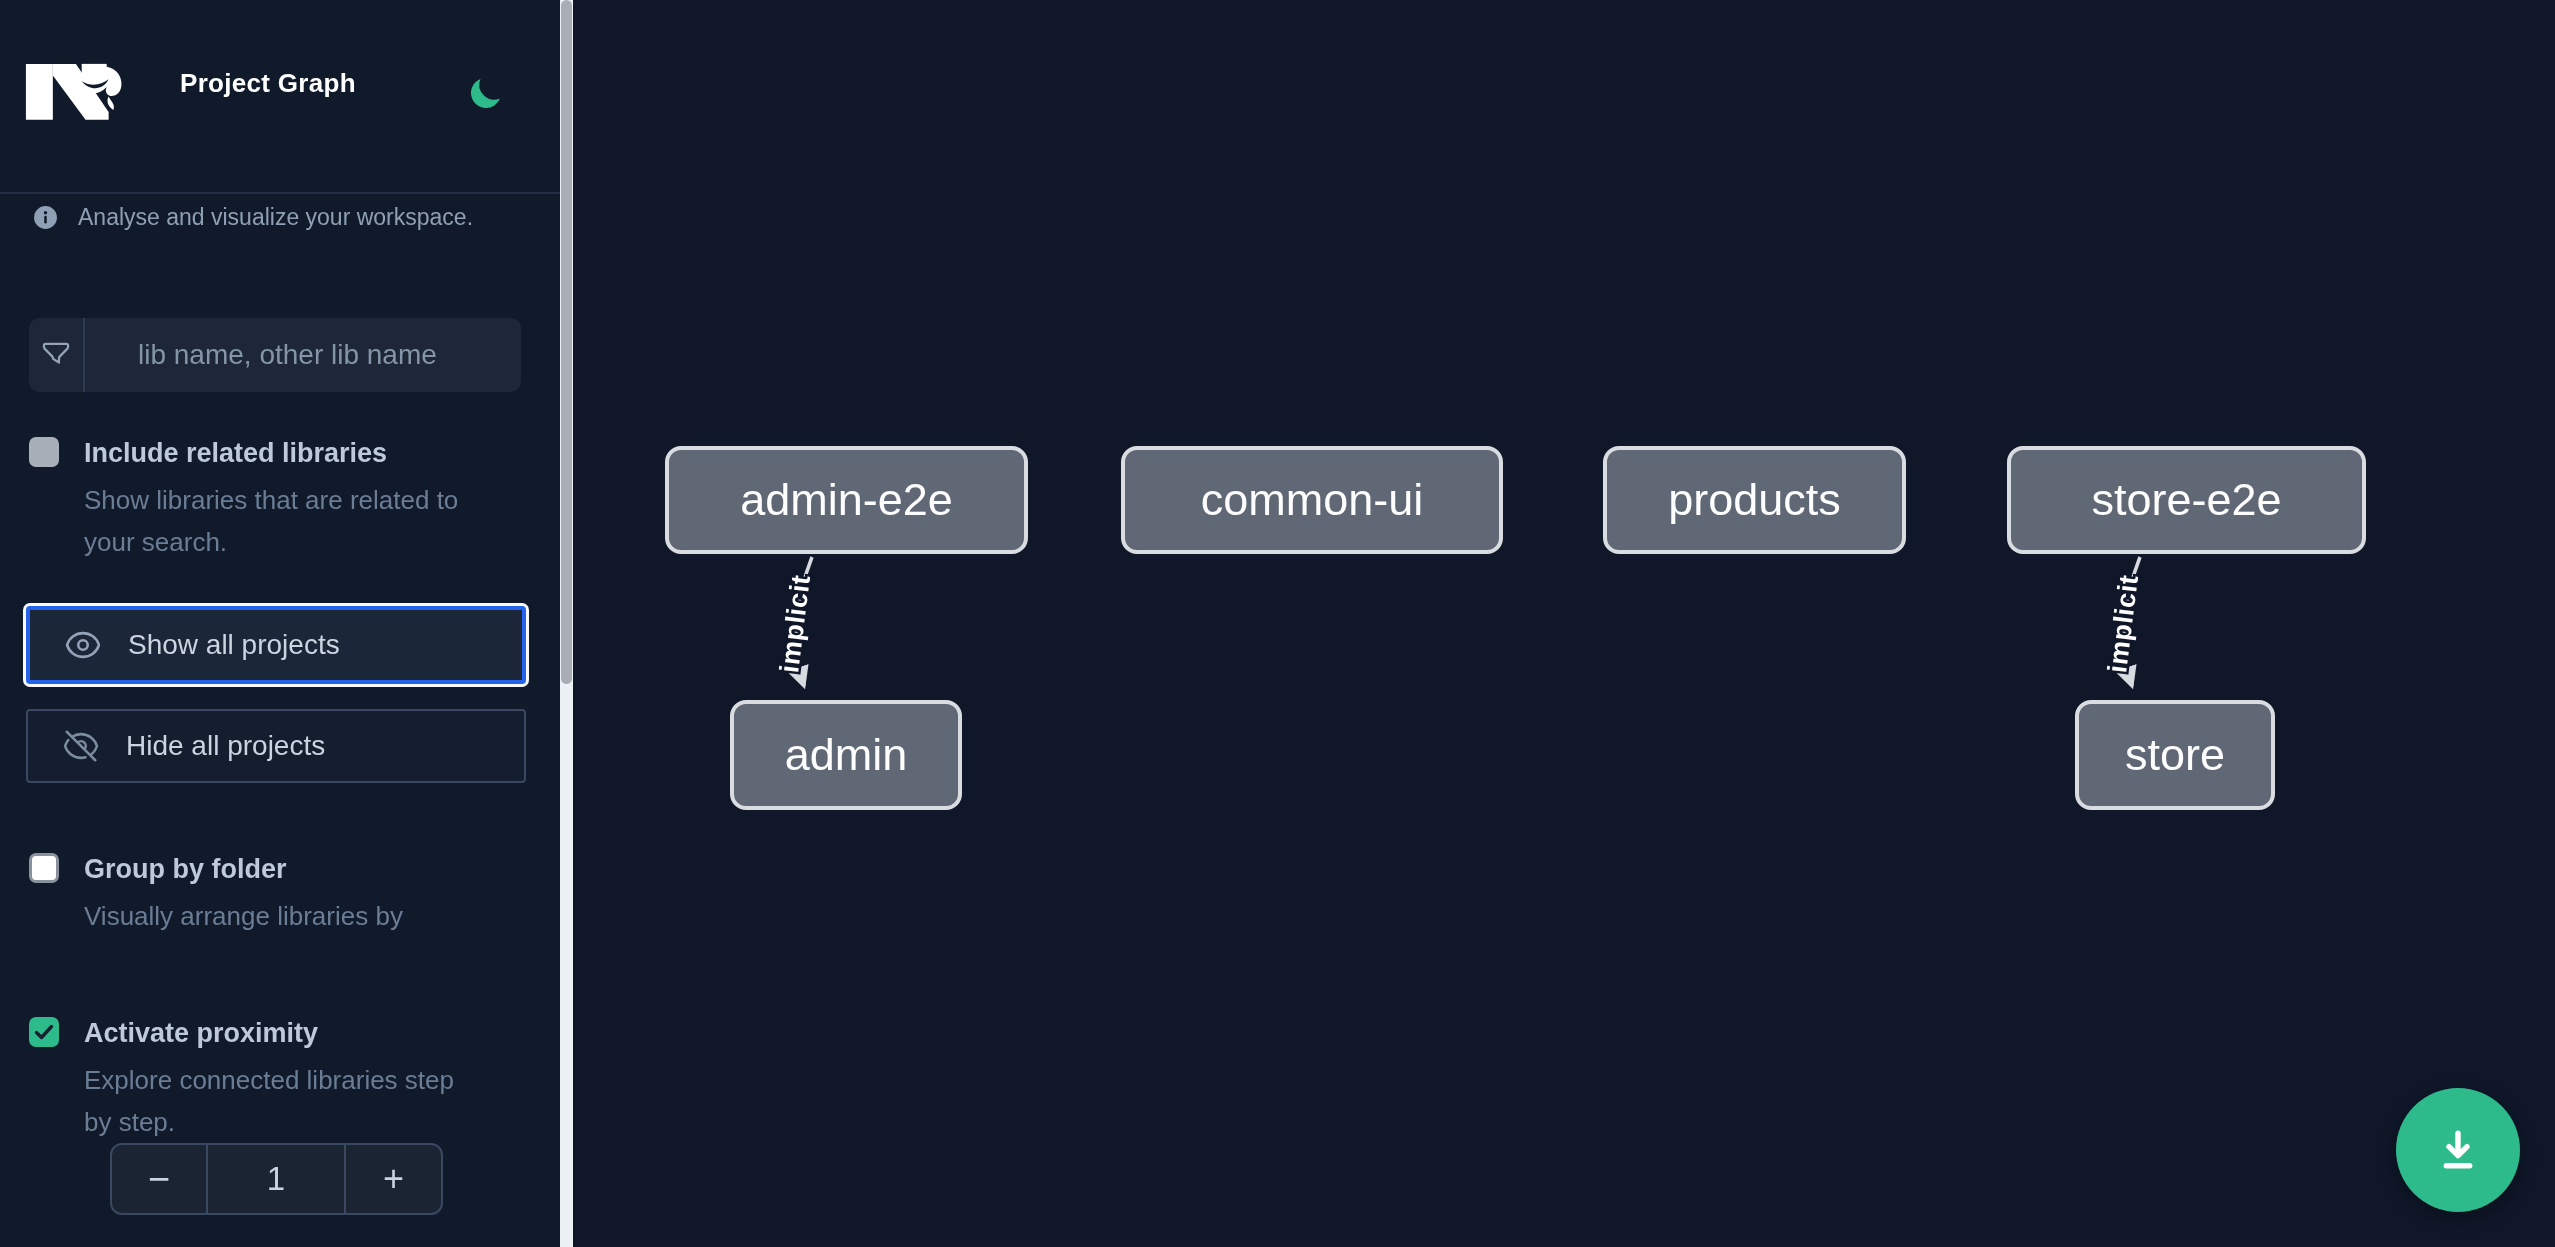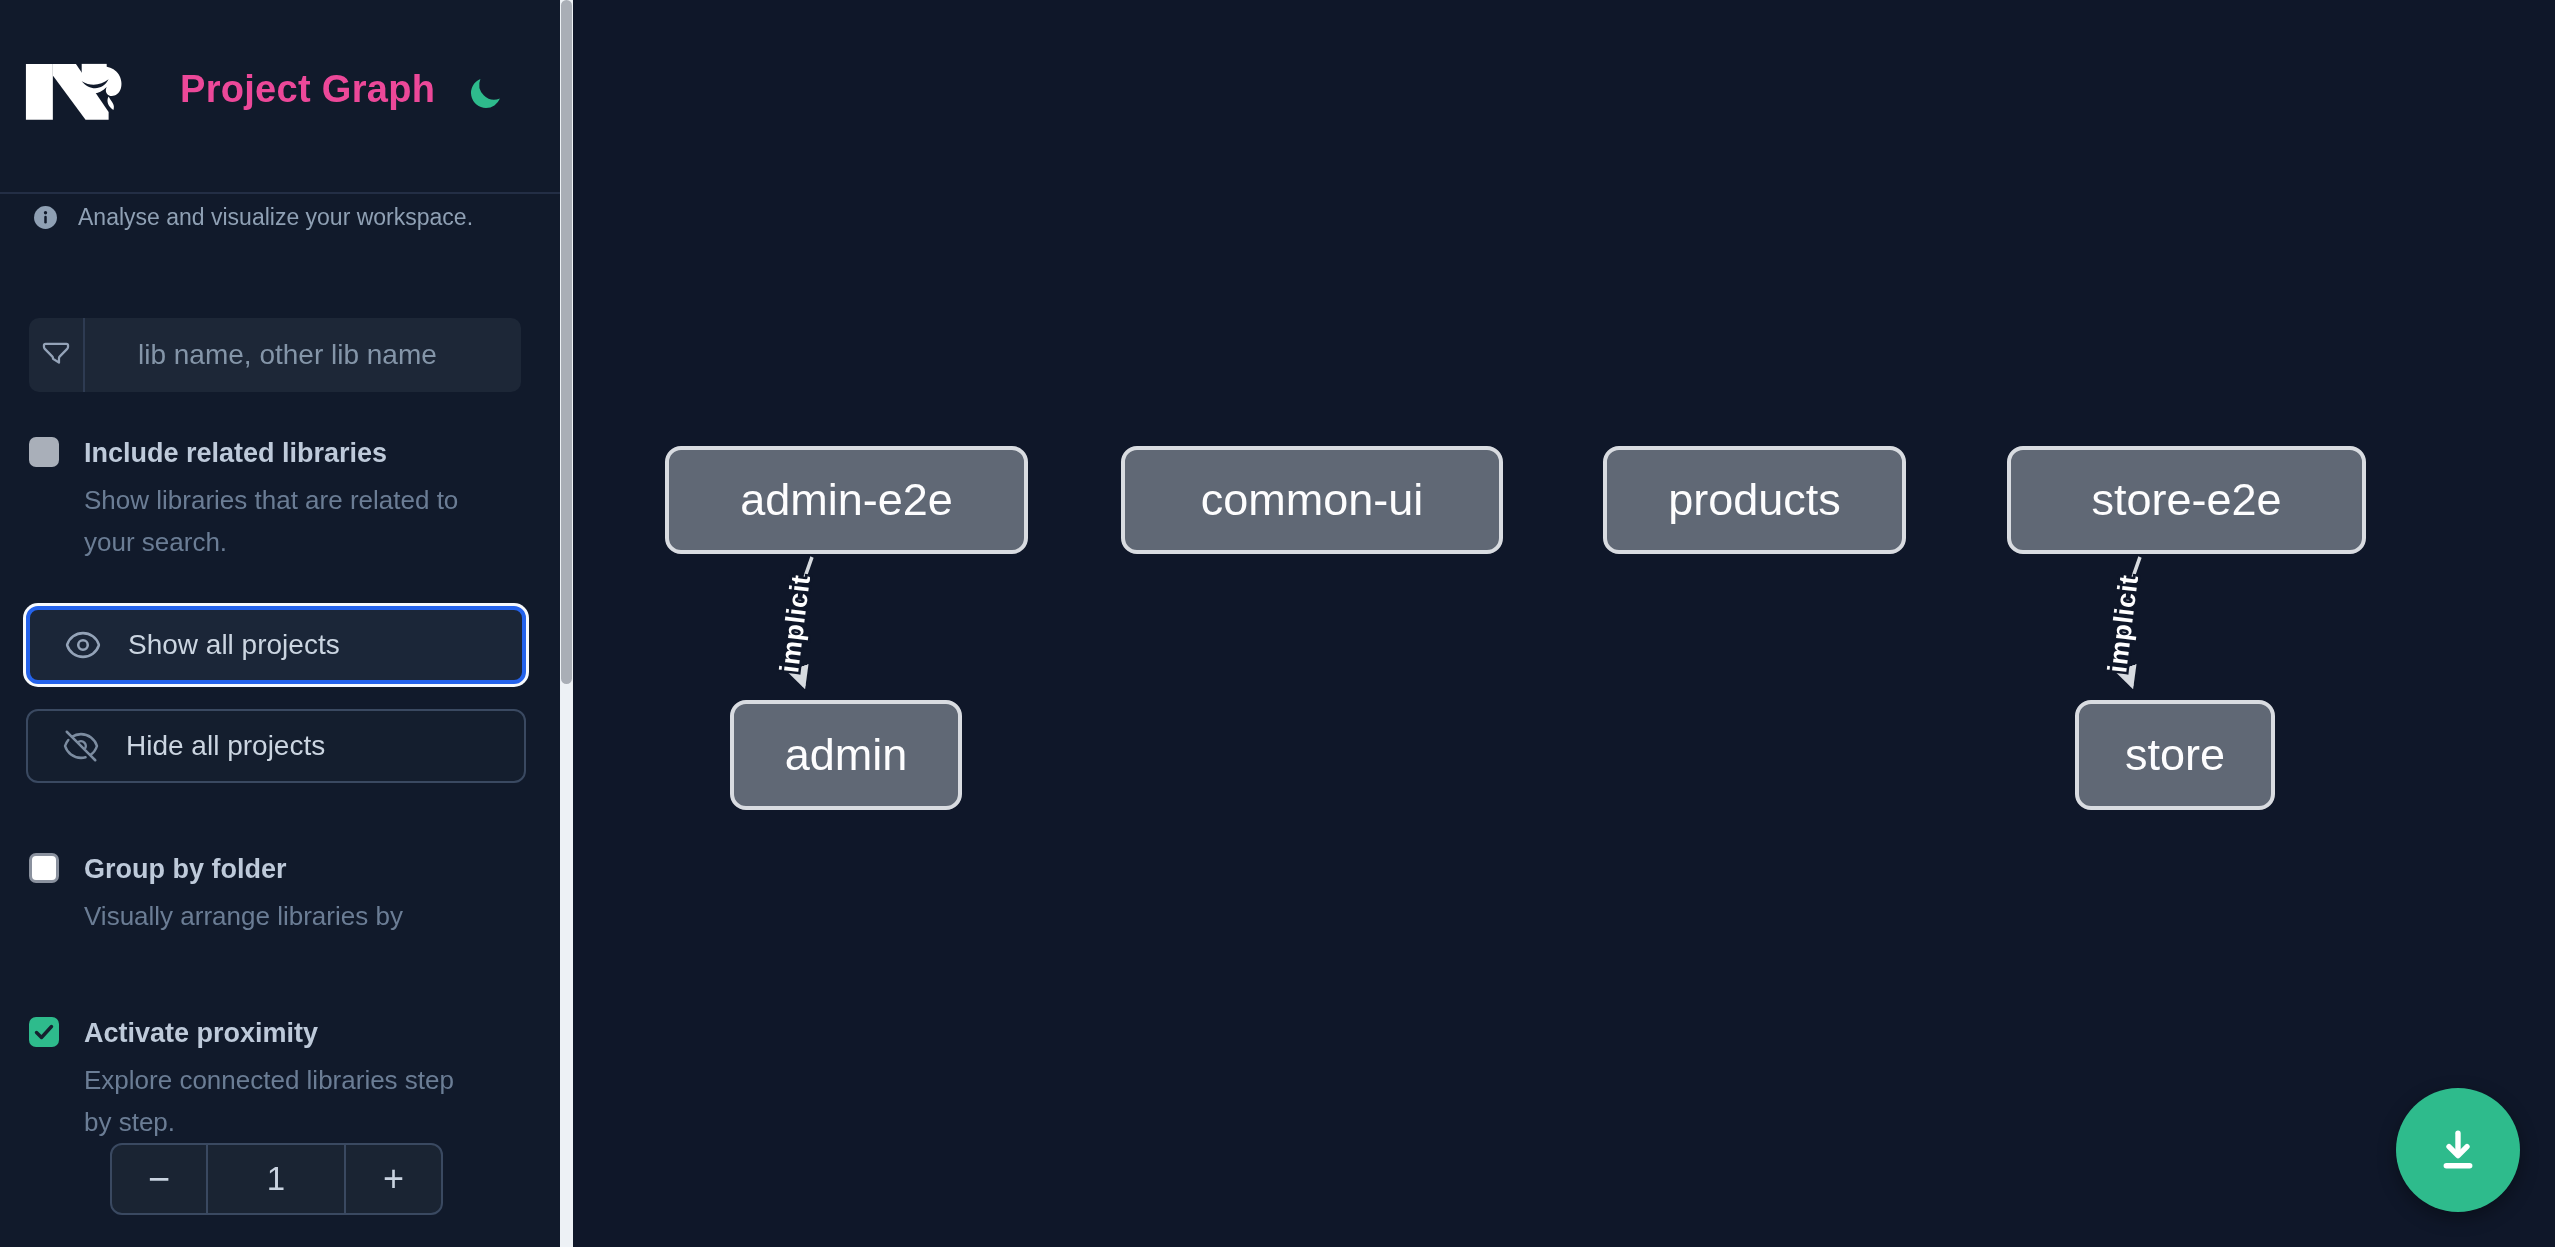--- a/index.html
+++ b/index.html
@@ -2,42 +2,42 @@
 <html><head>
 <meta charset="utf-8">
 <style>
   html,body{margin:0;padding:0;background:#0f1729;}
   *{box-sizing:border-box;font-family:"Liberation Sans",sans-serif;}
   .app{position:relative;width:2555px;height:1247px;background:#0f1729;overflow:hidden;}
 
   
   .sidebar{position:absolute;left:0;top:0;width:560px;height:1247px;background:#111a2b;}
   .logo{position:absolute;left:24px;top:50px;width:100px;height:72px;}
-  .title{position:absolute;left:180px;top:68px;font-size:38px;font-weight:700;color:#ec4899;letter-spacing:.3px;text-align:center;}
+  .title{position:absolute;left:180px;top:68px;font-size:26px;font-weight:700;color:#ffffff;letter-spacing:.3px;text-align:center;}
   .moon-btn{position:absolute;left:464px;top:72px;width:44px;height:44px;background:none;border:none;padding:0;cursor:pointer;}
   .hdr-divider{position:absolute;left:0;top:192px;width:560px;height:2px;background:#232e45;}
 
   .info-row{position:absolute;left:33px;top:204px;display:flex;align-items:center;gap:20px;}
   .info-row svg{flex:0 0 auto;}
   .tagline{font-size:23px;color:#8fa0b4;}
 
   .search{position:absolute;left:29px;top:318px;width:492px;height:74px;background:#1d2737;border-radius:10px;display:flex;align-items:center;gap:31px;}
   .search .icon-cell{width:72px;display:flex;align-items:center;justify-content:center;align-self:stretch;border-right:2px solid #2e3b52;}
   .search input{flex:1;background:transparent;border:none;outline:none;color:#cbd5e1;font-size:28px;padding:0 22px;}
   .search input::placeholder{color:#8495a8;opacity:1;}
 
   .cb-row{position:absolute;left:29px;width:500px;}
   .cb-box{position:absolute;left:0;top:1px;width:30px;height:30px;border-radius:7px;padding:0;border:none;cursor:pointer;}
   .cb-gray{background:#a9afb9;}
   .cb-white{background:#ffffff;border:3px solid #8a919e;}
   .cb-green{background:#2ebb8c;display:flex;align-items:center;justify-content:center;}
   .cb-label{margin-left:55px;font-size:27px;font-weight:700;color:#becada;line-height:34px;}
   .cb-desc{margin-left:55px;margin-top:9px;font-size:26px;color:#6b7d95;line-height:42px;}
 
-  .btn{position:absolute;left:26px;width:500px;display:flex;align-items:center;gap:26px;padding:0 0 0 34px;border-radius:12px;cursor:pointer;color:#cbd5e1;font-size:28px;font-weight:500;}
+  .btn{position:absolute;left:26px;width:500px;display:flex;align-items:center;gap:26px;padding:0 0 0 34px;border-radius:4px;cursor:pointer;color:#cbd5e1;font-size:28px;font-weight:500;}
   .btn-show{top:606px;height:78px;background:#1b2638;border:4px solid #2563eb;box-shadow:0 0 0 3px #f8fafc;}
   .btn-hide{top:709px;height:74px;background:#141e2e;border:2px solid #3a4961;}
 
   .stepper{position:absolute;left:110px;top:1143px;width:333px;height:72px;display:flex;border:2px solid #3a4961;border-radius:12px;background:#1a2433;overflow:hidden;}
   .stepper .seg{display:flex;align-items:center;justify-content:center;color:#c9d3e0;background:transparent;border:none;cursor:pointer;}
   .seg-minus{width:96px;font-size:38px;border-right:2px solid #3a4961 !important;}
   .seg-value{flex:1;font-size:33px;color:#dde4ec;}
   .seg-plus{width:97px;font-size:36px;border-left:2px solid #3a4961 !important;}
 
   

